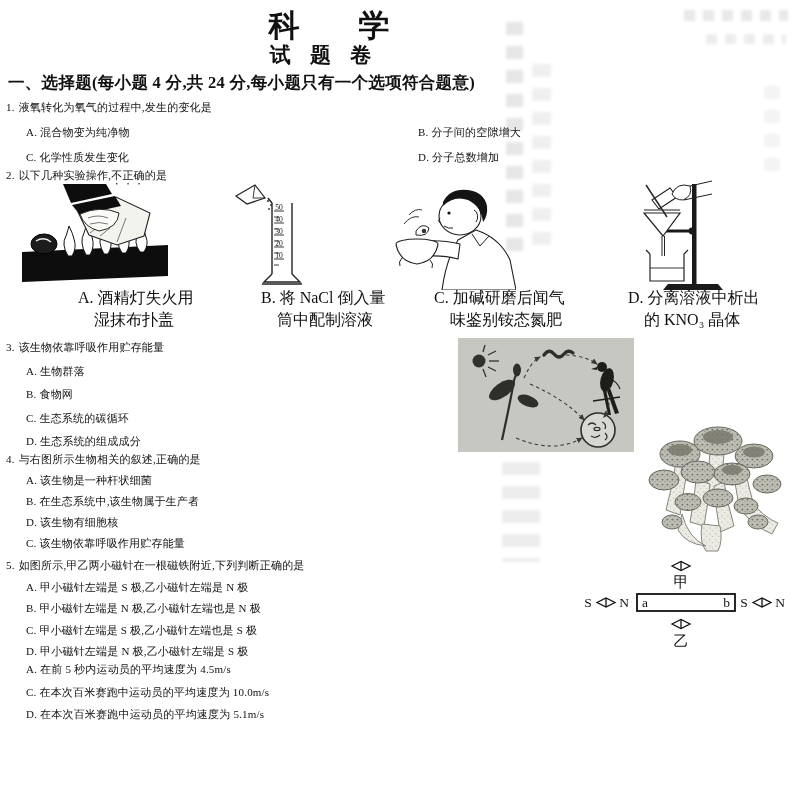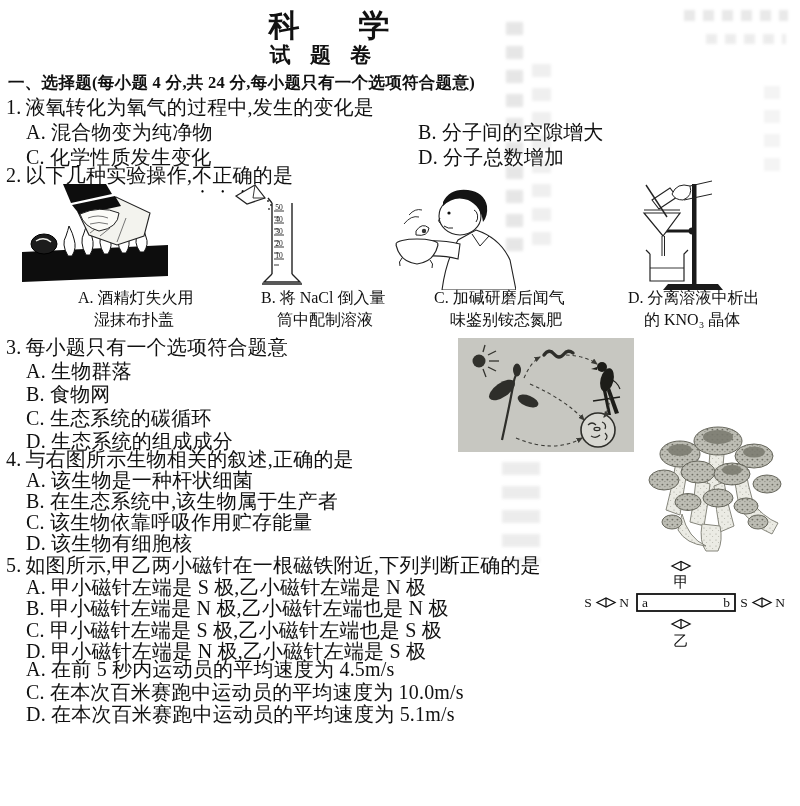--- a/index.html
+++ b/index.html
@@ -8,21 +8,21 @@
     font-family:"Liberation Serif","DejaVu Serif",serif;
     color:#111;overflow:hidden;
     -webkit-font-smoothing:antialiased;
   }
   .abs{position:absolute;}
   
   .title{left:0;top:5px;width:672px;text-align:center;font-size:31px;font-weight:bold;letter-spacing:14px;}
   .subtitle{left:0;top:41px;width:648px;text-align:center;font-size:21px;font-weight:bold;letter-spacing:7px;}
   .section-heading{left:8px;top:72px;font-size:16.5px;font-weight:bold;letter-spacing:.3px;}
   
-  .q{left:6px;font-size:20px;letter-spacing:.2px;}
+  .q{left:6px;font-size:11px;letter-spacing:.2px;}
   .stem{white-space:nowrap;}
   .opt{margin-left:20px;white-space:nowrap;}
   .num{margin-right:4px;}
   
   .optgrid{display:grid;grid-template-columns:392px auto;margin-left:20px;}
   .optgrid div{white-space:nowrap;}
   
   .emph{
     -webkit-text-emphasis:filled dot #000;
     -webkit-text-emphasis-position:under left;
@@ -153,21 +153,21 @@
 <div class="abs cap" style="left:390px;top:287px;">
   <div>C. 加碱研磨后闻气</div>
     <div class="l2">味鉴别铵态氮肥</div>
 </div>
 <div class="abs cap" style="left:584px;top:287px;">
   <div>D. 分离溶液中析出</div>
     <div class="l2">的 KNO₃ 晶体</div>
 </div>
 
 <div class="abs q" style="top:336px;line-height:23.5px;">
-  <div class="stem"><span class="num">3.</span><span>每小题只有一个选项符合题意</span></div>
+  <div class="stem"><span class="num">3.</span><span>该生物依靠呼吸作用贮存能量</span></div>
   <div class="opt">A. 生物群落</div>
   <div class="opt">B. 食物网</div>
   <div class="opt">C. 生态系统的碳循环</div>
   <div class="opt">D. 生态系统的组成成分</div>
 </div>
 
 <svg class="abs" style="left:458px;top:338px;" width="176" height="114" viewBox="0 0 176 114">
   <rect width="176" height="114" fill="#c7c7c1"></rect>
   <defs>
     <marker id="arr" markerWidth="7" markerHeight="7" refX="5" refY="2.5" orient="auto">
@@ -210,22 +210,22 @@
     <path d="M152,58 Q151,72 146,79"></path>
     <path d="M58,100 Q96,116 124,100"></path>
     <path d="M72,46 Q108,62 126,82"></path>
   </g>
 </svg>
 
 <div class="abs q" style="top:449px;line-height:21px;">
   <div class="stem"><span class="num">4.</span><span>与右图所示生物相关的叙述,正确的是</span></div>
   <div class="opt">A. 该生物是一种杆状细菌</div>
   <div class="opt">B. 在生态系统中,该生物属于生产者</div>
+  <div class="opt">D. 该生物有细胞核</div>
   <div class="opt">C. 该生物依靠呼吸作用贮存能量</div>
-  <div class="opt">D. 该生物有细胞核</div>
 </div>
 
 <svg class="abs" style="left:636px;top:418px;" width="160" height="142" viewBox="0 0 160 142">
   <defs>
     <pattern id="mdots" width="5" height="5" patternUnits="userSpaceOnUse">
       <rect width="5" height="5" fill="#bdbdb4"></rect>
       <circle cx="1.4" cy="1.6" r=".95" fill="#6e6e64"></circle>
       <circle cx="3.9" cy="3.6" r=".7" fill="#8c8c82"></circle>
     </pattern>
     <pattern id="sdots" width="6" height="6" patternUnits="userSpaceOnUse">

